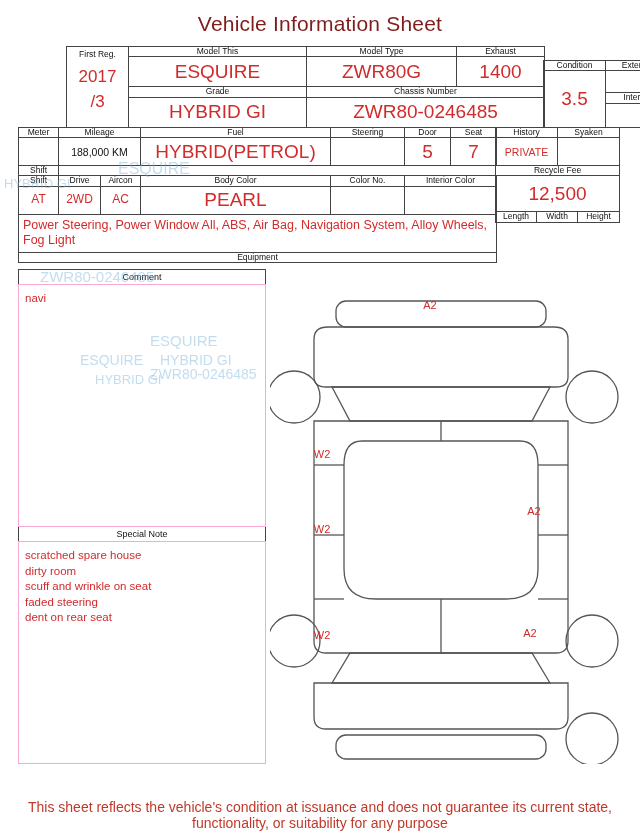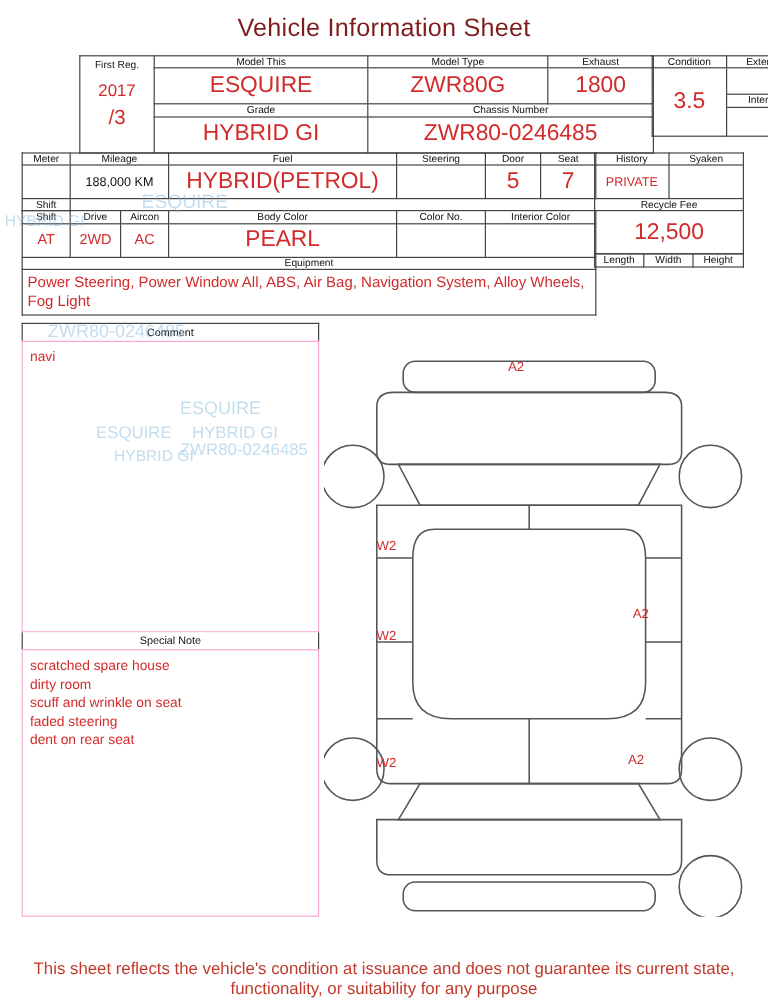--- a/index.html
+++ b/index.html
@@ -55,21 +55,21 @@
     white-space: nowrap;
     overflow: hidden;
   }
   .val.sm { font-size: 12px; }
   .val.md { font-size: 12px; }
   .val.lg { font-size: 19px; }
   .val.xs { font-size: 10.5px; }
   .val.black { color: #111; }
 
   
-  .toprow { display: flex; align-items: flex-start; padding-left: 48px; }
+  .toprow { display: flex; align-items: flex-end; padding-left: 48px; }
   .topleft { width: 478px; }
   .topright { width: 124px; margin-left: -1px; }
 
   .equip {
     font-size: 12.5px;
     color: #d22b2b;
     text-align: left;
     padding: 3px 4px;
     line-height: 1.25;
   }
@@ -150,31 +150,31 @@
           <colgroup>
             <col style="width:62px">
               <col style="width:178px">
               <col style="width:150px">
               <col style="width:88px">
           </colgroup>
           <tbody>
               <tr>
             <td class="lbl" rowspan="4" style="vertical-align:top;padding-top:3px">
               <div>First Reg.</div>
-              <div class="val" style="font-size:14px;padding-top:8px">2017</div>
+              <div class="val" style="font-size:17px;padding-top:8px">2017</div>
               <div class="val" style="font-size:17px;padding-top:2px">/3</div>
             </td>
             <td class="lbl">Model This</td>
             <td class="lbl">Model Type</td>
             <td class="lbl">Exhaust</td>
           </tr>
           <tr>
             <td class="val lg" style="height:30px">ESQUIRE</td>
             <td class="val lg">ZWR80G</td>
-            <td class="val lg">1800</td>
+            <td class="val lg">1400</td>
           </tr>
           <tr>
             <td class="lbl">Grade</td>
             <td class="lbl" colspan="2">Chassis Number</td>
           </tr>
           <tr>
             <td class="val lg" style="height:30px">HYBRID GI</td>
             <td class="val lg" colspan="2">ZWR80-0246485</td>
           </tr>
         </tbody>
@@ -261,26 +261,26 @@
           </tr>
           <tr>
             <td class="val md" style="height:28px">AT</td>
             <td class="val md">2WD</td>
             <td class="val md">AC</td>
             <td class="val lg">PEARL</td>
             <td class="val sm"></td>
             <td class="val sm"></td>
           </tr>
           <tr>
-            <td class="lbl" colspan="6">Equipment</td>
-          </tr>
-          <tr>
             <td colspan="6" style="height:38px">
               <div class="equip">Power Steering, Power Window  All, ABS, Air Bag, Navigation System, Alloy Wheels, Fog Light</div>
             </td>
+          </tr>
+          <tr>
+            <td class="lbl" colspan="6">Equipment</td>
           </tr>
         </tbody>
           </table>
       </div>
 
       <div style="width:124px;margin-left:-1px">
         <table class="blk">
           <colgroup>
               <col style="width:62px">
               <col style="width:62px">

